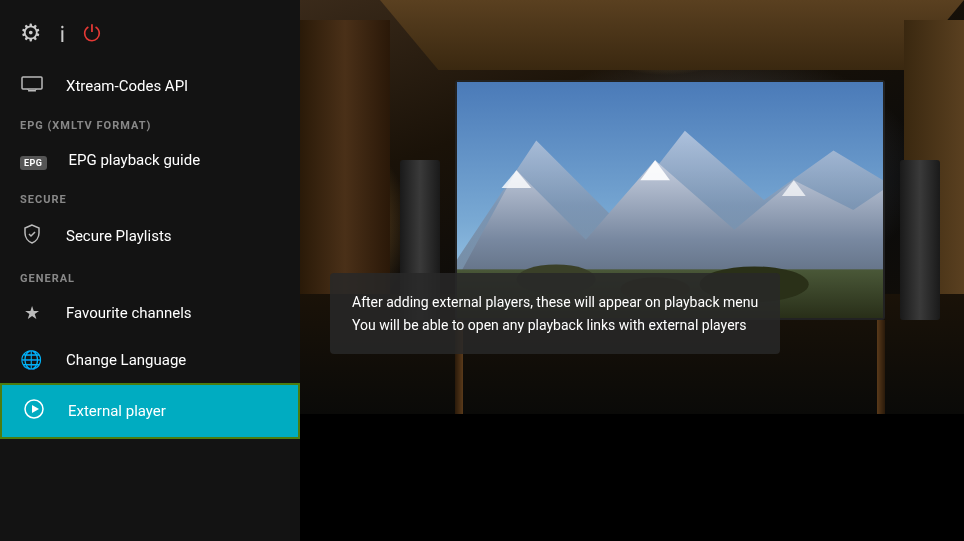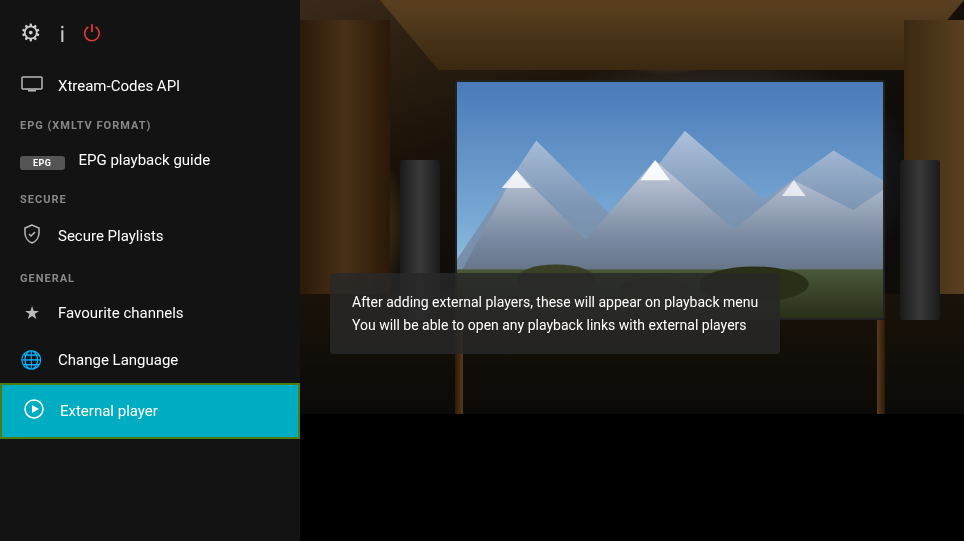--- a/index.html
+++ b/index.html
@@ -35,21 +35,21 @@
       cursor: pointer;
     }
 
     .header-icon.gear { color: #ccc; font-size: 24px; }
     .header-icon.info { color: #ccc; font-size: 22px; }
     .header-icon.power { color: #e53935; font-size: 22px; }
 
     .sidebar-menu-item {
       display: flex;
       align-items: center;
-      gap: 14px;
+      gap: 22px;
       padding: 13px 20px;
       cursor: pointer;
       color: #fff;
       font-size: 15px;
       font-weight: 400;
       transition: background 0.15s;
     }
 
     .sidebar-menu-item.active {
       background: #00acc1;
@@ -76,21 +76,21 @@
       color: #fff;
     }
 
     
     .epg-badge {
       background: #555;
       color: #fff;
       font-size: 9px;
       font-weight: bold;
       border-radius: 3px;
-      padding: 2px 13px;
+      padding: 2px 4px;
       letter-spacing: 0.5px;
     }
 
     
     .main-content {
       flex: 1;
       position: relative;
       height: 414px;
       overflow: hidden;
     }

